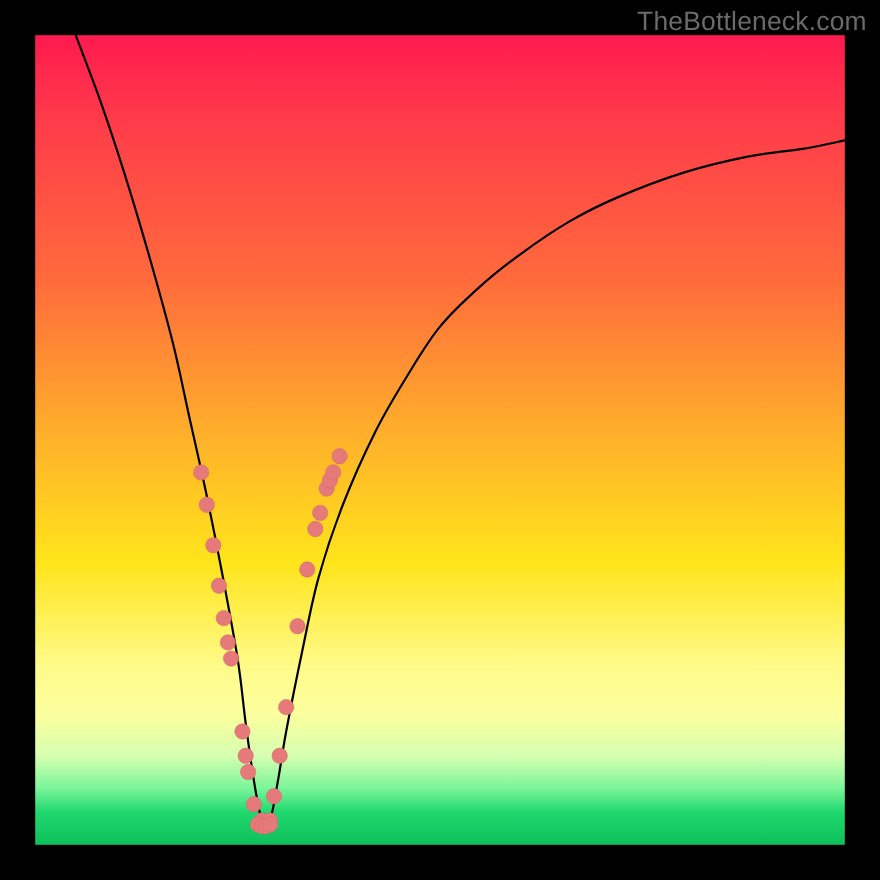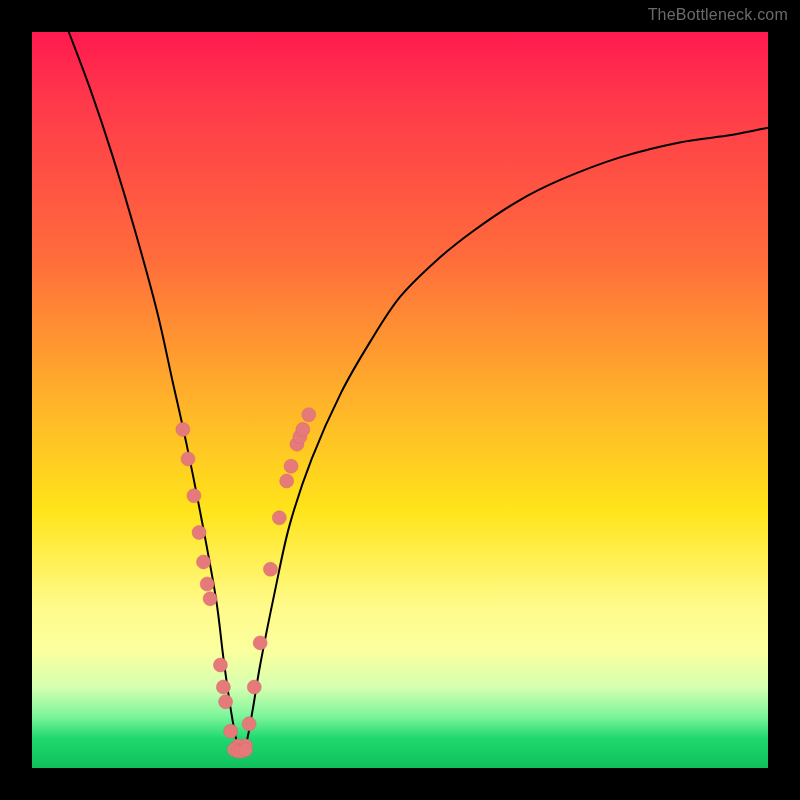--- a/index.html
+++ b/index.html
@@ -38,21 +38,21 @@
       #7cf59a 93%,
       #1fd86e 96%,
       #0fc05a 100%
     );
   }
   .watermark {
     position: absolute;
     top: 6px;
     right: 12px;
     color: #6a6a6a;
-    font-size: 16px;
+    font-size: 24px;
     font-weight: 500;
     letter-spacing: 0.2px;
     user-select: none;
   }
   svg.curve-layer {
     position: absolute;
     left: 0;
     top: 0;
     width: 736px;
     height: 736px;

